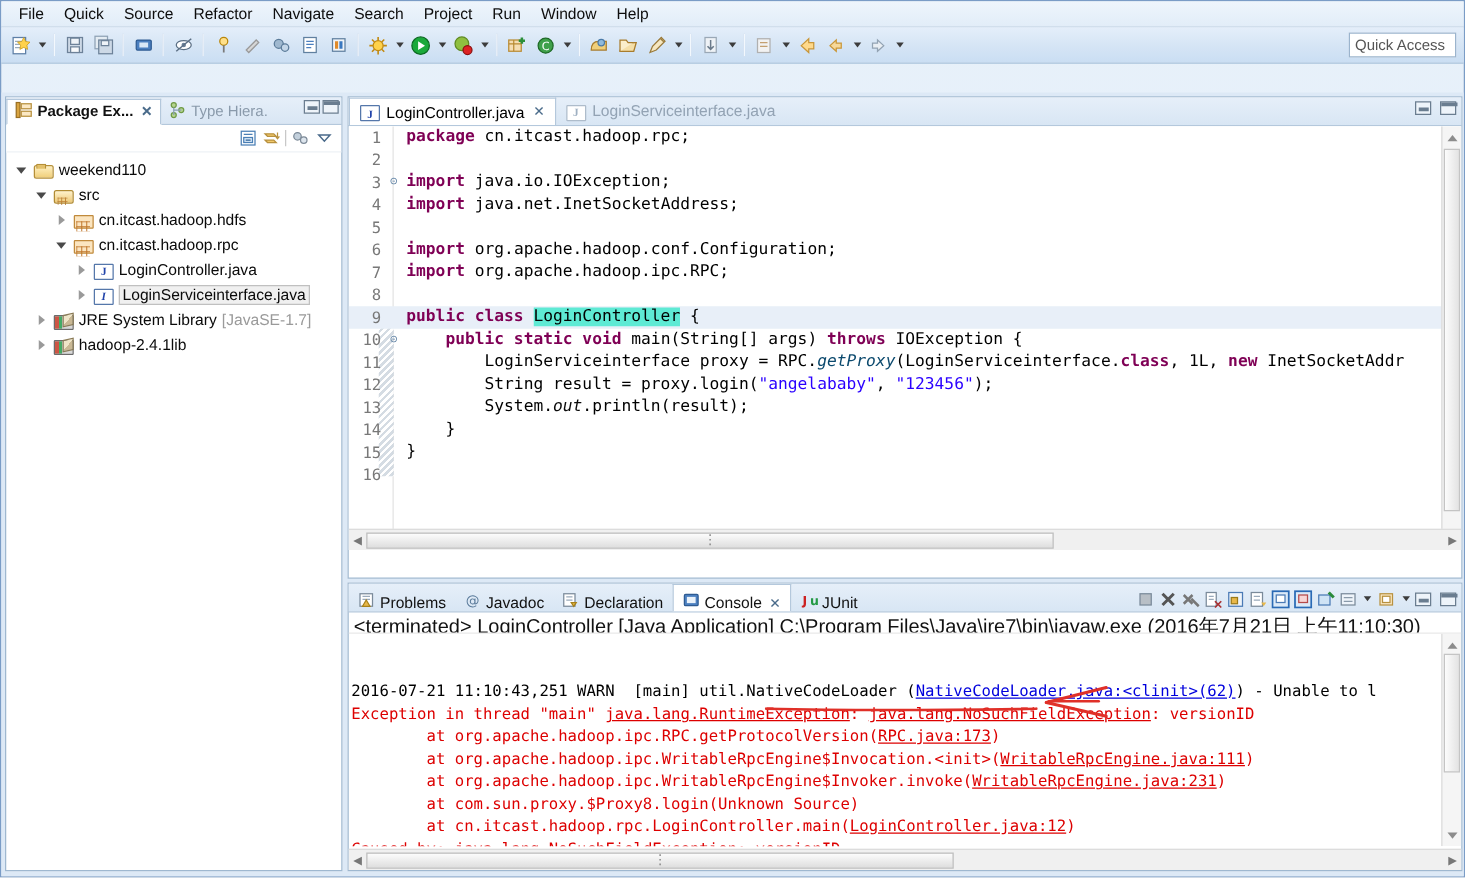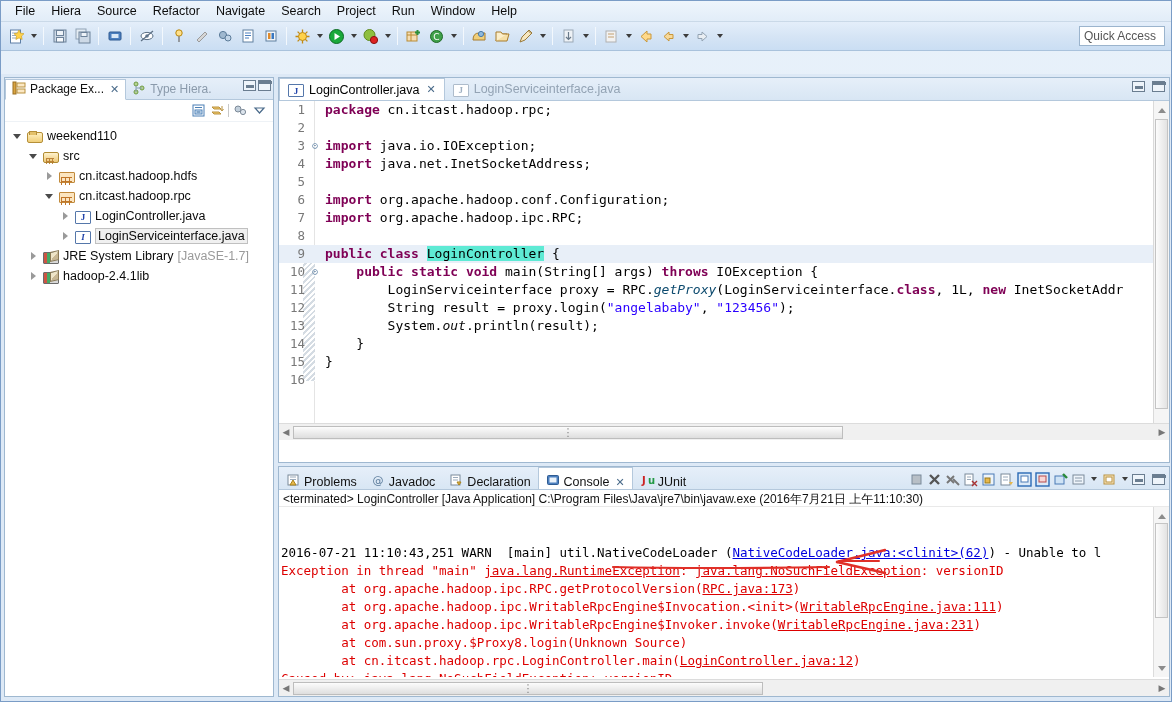--- a/index.html
+++ b/index.html
@@ -126,21 +126,21 @@
     font-size: 12px; color: #111;
     white-space: nowrap;
   }
   .view-tab.active {
     background: #ffffff;
     border-top: 1px solid #b4c8dc;
     border-left: 1px solid #b4c8dc;
     border-right: 1px solid #b4c8dc;
     border-bottom: 1px solid #ffffff;
     margin-bottom: -1px;
-    font-weight: normal;
+    font-weight: bold;
   }
   .view-tab.inactive { color: #8a9aab; }
   .tab-close {
     font-size: 11px; color: #4a6b8a; margin-left: 2px;
     font-family: "Liberation Sans", sans-serif;
   }
   .view-tb {
     position: absolute; right: 2px; top: 2px;
     display: flex; align-items: center; gap: 2px;
   }
@@ -385,21 +385,21 @@
     background: #ffffff;
     border-top: 1px solid #b4c8dc;
     border-left: 1px solid #b4c8dc;
     border-right: 1px solid #b4c8dc;
   }
   .ctoolbar {
     position: absolute; right: 4px; top: 2px;
     display: flex; align-items: center; gap: 2px;
   }
   .console-status {
-    height: 17px; font-size: 12px; color: #111;
+    height: 17px; font-size: 16px; color: #111;
     padding: 1px 4px; white-space: nowrap; overflow: hidden;
     font-family: "Liberation Sans", sans-serif;
     border-bottom: 1px solid #e9e9e9;
   }
   .console-out {
     position: relative;
     height: 170px; overflow: hidden;
     font-family: "DejaVu Sans Mono", monospace;
     font-size: 12.5px; line-height: 18px;
     white-space: pre;
@@ -426,21 +426,21 @@
   svg.annot-svg { position: absolute; left: 0; top: 0; overflow: visible; }
 </style>
 </head>
 <body>
 
 <div id="app">
 
 
   <div class="menubar" id="menubar">
       <div class="menu-item">File</div>
-      <div class="menu-item">Hiera</div>
+      <div class="menu-item">Quick</div>
       <div class="menu-item">Source</div>
       <div class="menu-item">Refactor</div>
       <div class="menu-item">Navigate</div>
       <div class="menu-item">Search</div>
       <div class="menu-item">Project</div>
       <div class="menu-item">Run</div>
       <div class="menu-item">Window</div>
       <div class="menu-item">Help</div>
     </div>
 

